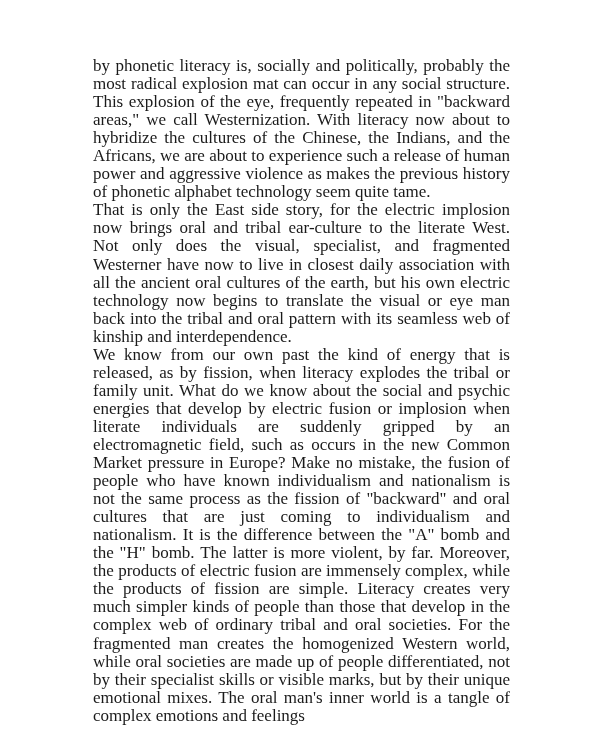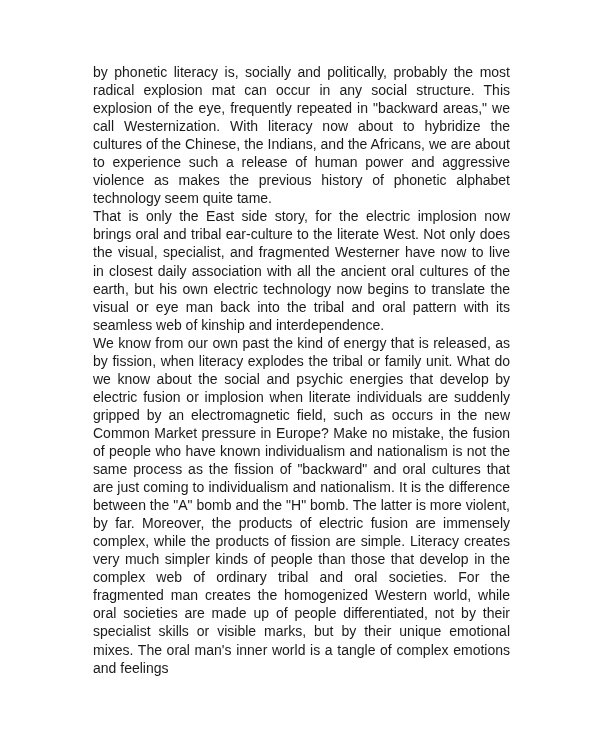--- a/index.html
+++ b/index.html
@@ -9,24 +9,24 @@
     }
     body {
       width: 600px;
       height: 750px;
       position: relative;
       overflow: hidden;
     }
     .page {
       position: absolute;
       left: 93px;
-      top: 63px;
+      top: 57px;
       width: 417px;
-      font-family: Liberation Sans, sans-serif;
-      font-size: 14px;
+      font-family: Liberation Serif, serif;
+      font-size: 17px;
       line-height: 18.05px;
       color: #1a1a1a;
     }
     .para {
       margin: 0;
       text-align: justify;
       text-align-last: left;
     }
   </style>
 </head>

